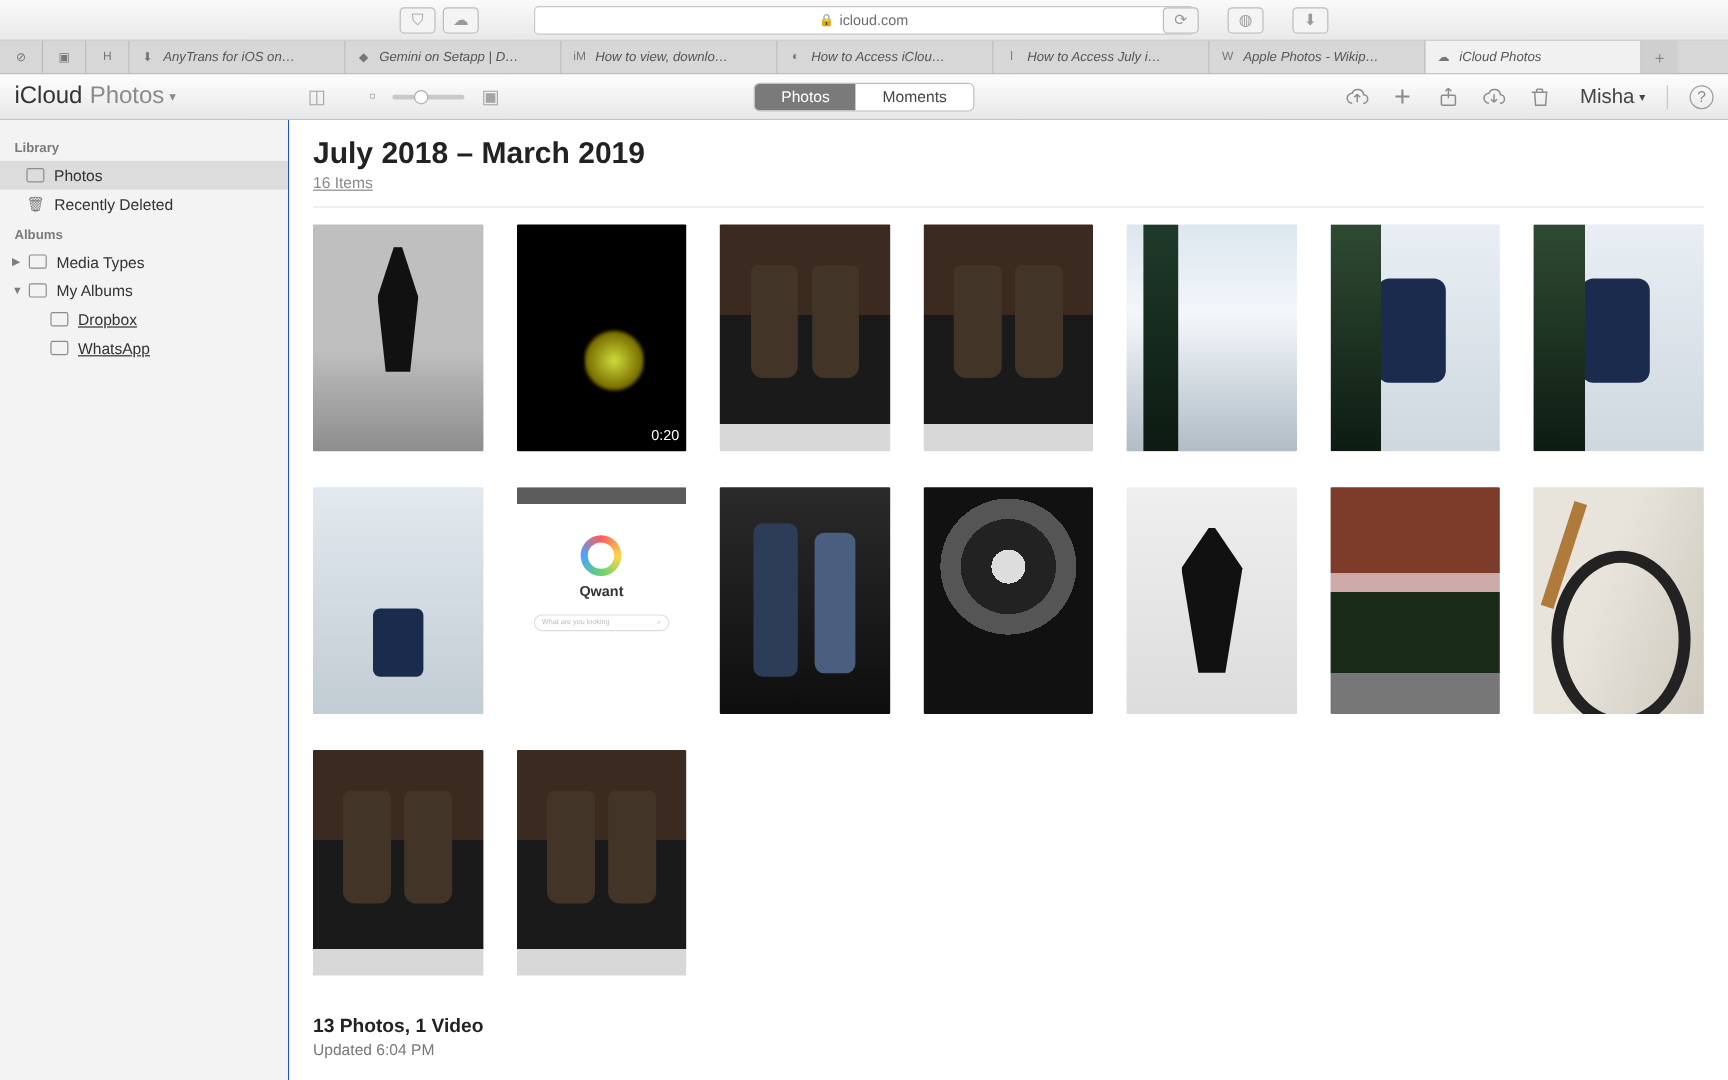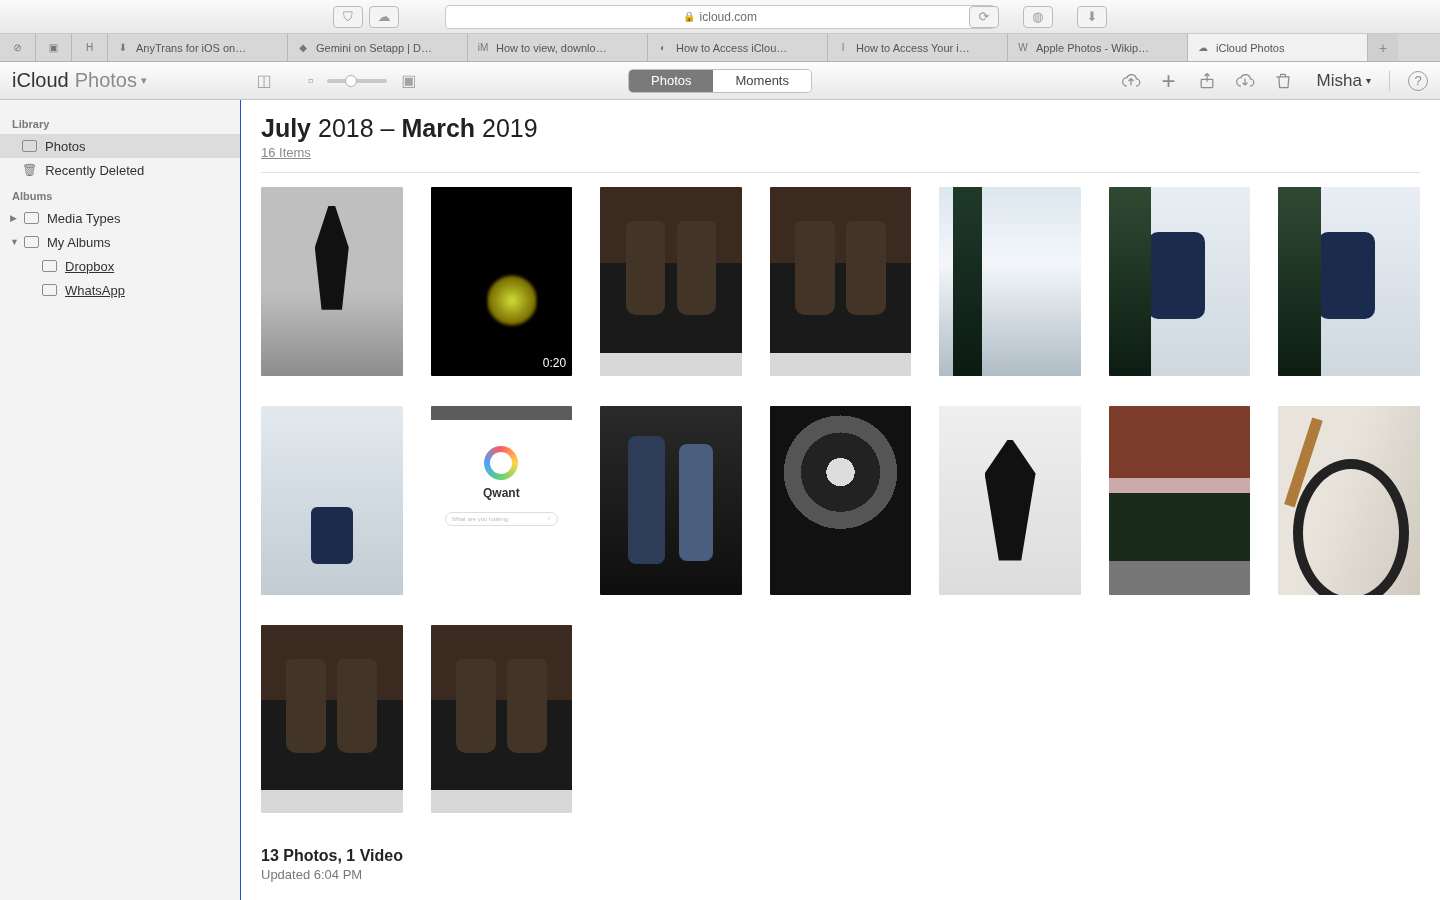--- a/index.html
+++ b/index.html
@@ -8,21 +8,21 @@
 .browser-bar .tb-btn { width:30px; height:22px; border:1px solid #bcbcbc; border-radius:4px; margin:0 3px; display:flex; align-items:center; justify-content:center; color:#9a9a9a; font-size:13px; background:#f4f4f4; }
 .browser-bar .tb-left { position:absolute; left:330px; display:flex; }
 .url-field { width:550px; height:24px; border:1px solid #c8c8c8; border-radius:4px; display:flex; align-items:center; justify-content:center; font-size:12px; color:#6e6e6e; background:#fff; }
 .url-field .lock { margin-right:4px; font-size:10px; }
 .browser-bar .tb-right { position:absolute; right:330px; display:flex; }
 .tab-strip { height:28px; background:#d7d7d7; display:flex; border-bottom:1px solid #b1b1b1; }
 .tab-strip .tab { flex:0 0 180px; display:flex; align-items:center; padding:0 8px; border-right:1px solid #b8b8b8; font-size:11px; color:#555; cursor:default; background:#d7d7d7; gap:6px; overflow:hidden; }
 .tab-strip .tab.small { flex:0 0 36px; justify-content:center; }
 .tab-strip .tab.active { background:#f1f1f1; }
 .tab-strip .tab .favicon { width:14px; height:14px; display:inline-flex; align-items:center; justify-content:center; font-size:10px; color:#777; }
-.tab-strip .tab .lbl { white-space:nowrap; overflow:hidden; text-overflow:ellipsis; }
+.tab-strip .tab .lbl { white-space:nowrap; overflow:hidden; text-overflow:ellipsis;font-style:italic; }
 .tab-strip .new-tab { flex:0 0 30px; display:flex; align-items:center; justify-content:center; color:#888; background:#cfcfcf; font-size:14px; }
 .app-toolbar { height:38px; background:linear-gradient(#fdfdfd,#e8e8e8); border-bottom:1px solid #c4c4c4; display:flex; align-items:center; padding:0 12px; position:relative; }
 .app-title { display:flex; align-items:baseline; gap:6px; color:#3e3e3e; }
 .app-title .brand { font-size:20px; font-weight:500; color:#333; }
 .app-title .section { font-size:20px; font-weight:400; color:#8b8b8b; display:flex; align-items:center; gap:4px; }
 .app-title .chev { font-size:11px; color:#8b8b8b; }
 .tb-cluster { display:flex; align-items:center; gap:8px; margin-left:110px; }
 .zoom-slider { width:60px; height:4px; background:#c9c9c9; border-radius:2px; position:relative; margin:0 6px; }
 .zoom-slider .knob { position:absolute; top:-4px; left:18px; width:12px; height:12px; border-radius:50%; background:#fff; border:1px solid #b0b0b0; }
 .seg { position:absolute; left:50%; transform:translateX(-50%); display:flex; border:1px solid #bfbfbf; border-radius:5px; overflow:hidden; height:24px; }
@@ -38,21 +38,21 @@
 .sidebar .grp { padding:4px 12px; color:#7a7a7a; font-size:11px; font-weight:600; margin-top:4px; }
 .sidebar .row { height:24px; display:flex; align-items:center; padding:0 12px 0 22px; gap:8px; cursor:default; }
 .sidebar .row .disc { width:6px; font-size:9px; color:#7d7d7d; }
 .sidebar .row.selected { background:#dcdcdc; }
 .sidebar .row.child { padding-left:42px;text-decoration:underline; }
 .sidebar .row .box { width:15px; height:12px; border:1px solid #8c8c8c; border-radius:2px; display:inline-block; }
 .sidebar .row .trash { font-size:12px; color:#7a7a7a; }
 .main { flex:1; background:#fff; overflow:auto; padding:14px 20px 40px 20px; }
 .header-range { font-size:25px; color:#222; margin-bottom:2px; }
 .header-range .m { font-weight:700; }
-.header-range .y { font-weight:400; }
+.header-range .y { font-weight:700; }
 .subcount { font-size:13px; color:#8a8a8a; margin-bottom:12px;text-decoration:underline; }
 .hr { height:1px; background:#e3e3e3; margin-bottom:14px; }
 .grid { display:grid; grid-template-columns:repeat(7, 1fr); gap:30px 28px; }
 .thumb { position:relative; width:100%; aspect-ratio: 3/4; background:#ccc; border-radius:1px; overflow:hidden; display:flex; align-items:center; justify-content:center; }
 .thumb .badge { position:absolute; right:6px; bottom:6px; color:#fff; font-size:12px; font-weight:500; text-shadow:0 0 3px rgba(0,0,0,.8); }
 
 .t-bw-steps { background:linear-gradient(#bfbfbf 55%,#8d8d8d); filter:grayscale(1); position:relative; }
 .t-bw-steps::after { content:""; position:absolute; top:10%; left:38%; width:24%; height:55%; background:#111; clip-path:polygon(40% 0,60% 0,100% 40%,80% 100%,20% 100%,0 40%); }
 .t-dark { background:#000; position:relative; }
 .t-dark::after { content:""; position:absolute; left:40%; top:45%; width:35%; height:30%; background:radial-gradient(circle,#cddc39, #7b6f00 60%, transparent 70%); filter:blur(1px); }
@@ -128,21 +128,21 @@
     <div class="tab">
       <span class="favicon">iM</span>
       <span class="lbl">How to view, downlo…</span>
     </div>
     <div class="tab">
       <span class="favicon">◐</span>
       <span class="lbl">How to Access iClou…</span>
     </div>
     <div class="tab">
       <span class="favicon">l</span>
-      <span class="lbl">How to Access Your i…</span>
+      <span class="lbl">How to Access July i…</span>
     </div>
     <div class="tab">
       <span class="favicon">W</span>
       <span class="lbl">Apple Photos - Wikip…</span>
     </div>
     <div class="tab active">
       <span class="favicon">☁</span>
       <span class="lbl">iCloud Photos</span>
     </div>
     <div class="new-tab">+</div>

